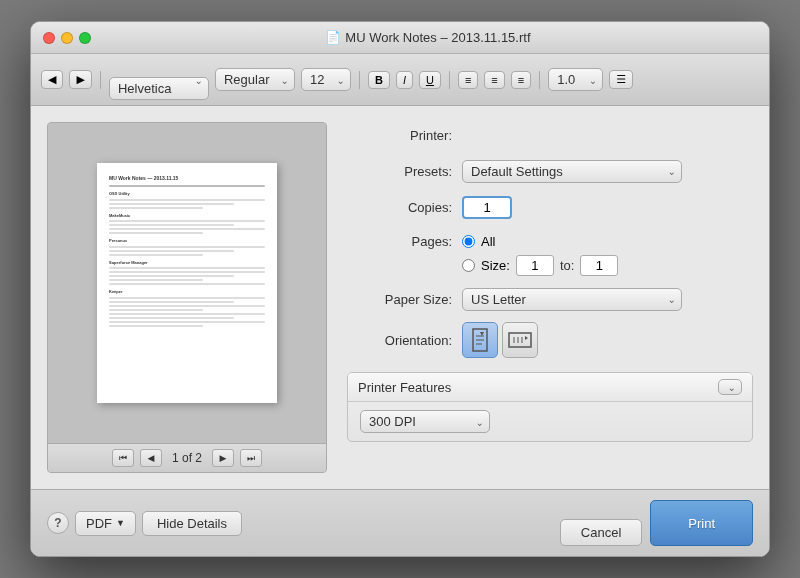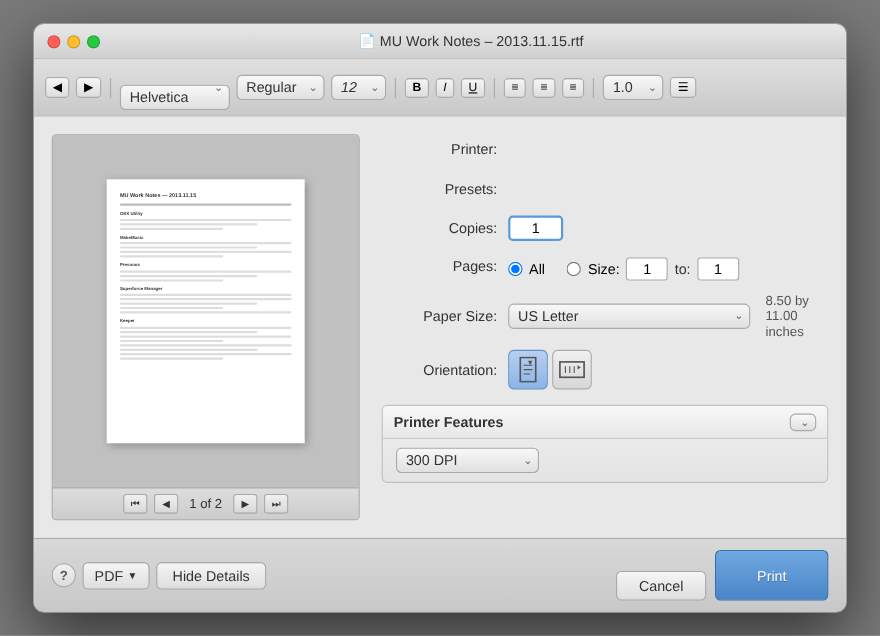--- a/index.html
+++ b/index.html
@@ -226,22 +226,22 @@
       border-radius: 4px;
       padding: 2px 5px;
       font-size: 13px;
       text-align: center;
       background: white;
       outline: none;
     }
 
     .radio-group {
       display: flex;
-      flex-direction: row;
-      gap: 20px;
+      flex-direction: column;
+      gap: 6px;
     }
     .radio-row {
       display: flex;
       align-items: center;
       gap: 6px;
       font-size: 13px;
     }
     .radio-row input[type="radio"] {
       margin: 0;
     }
@@ -297,21 +297,21 @@
       display: flex;
       align-items: center;
       justify-content: space-between;
       padding: 6px 10px;
       background: linear-gradient(180deg, #f8f8f8 0%, #e8e8e8 100%);
       border-bottom: 1px solid #c8c8c8;
     }
     .features-title {
       font-size: 13px;
       color: #333;
-      font-weight: 700;
+      font-weight: 400;
     }
     .features-body {
       padding: 8px 12px;
       display: flex;
       align-items: center;
     }
     .features-body .option-label {
       width: 140px;
     }
 
@@ -420,21 +420,21 @@
       <select class="mac-select" style="min-width:100px;margin-top:18px;">
         <option>Helvetica</option>
       </select>
     </div>
     <div class="select-wrapper">
       <select class="mac-select" style="min-width:80px;">
         <option>Regular</option>
       </select>
     </div>
     <div class="select-wrapper">
-      <select class="mac-select" style="min-width:50px;font-style:italic;">
+      <select class="mac-select" style="min-width:50px;">
         <option>12</option>
       </select>
     </div>
     <div class="toolbar-divider"></div>
     <div class="toolbar-btn" style="font-weight:bold;">B</div>
     <div class="toolbar-btn" style="font-style:italic;">I</div>
     <div class="toolbar-btn" style="text-decoration:underline;">U</div>
     <div class="toolbar-divider"></div>
     <div class="toolbar-btn">≡</div>
     <div class="toolbar-btn">≡</div>
@@ -495,20 +495,27 @@
     </div>
 
     <div class="options-panel">
 
       <div class="option-row">
         <div class="option-label">Printer:</div>
       </div>
 
       <div class="option-row">
         <div class="option-label">Presets:</div>
+        <div class="option-control">
+          <div class="select-wrapper wide">
+            <select class="mac-select">
+              <option>Default Settings</option>
+            </select>
+          </div>
+        </div>
       </div>
 
       <div class="option-row">
         <div class="option-label">Copies:</div>
         <div class="option-control">
           <input type="text" class="copies-input" value="1" style="">
         </div>
       </div>
 
       <div class="option-row" style="align-items: flex-start; padding-top:4px;">
@@ -531,21 +538,20 @@
       </div>
 
       <div class="option-row">
         <div class="option-label">Paper Size:</div>
         <div class="option-control">
           <div class="select-wrapper wide">
             <select class="mac-select">
               <option>US Letter</option>
             </select>
           </div>
-          <span class="paper-size-info">8.50 by 11.00 inches</span>
         </div>
       </div>
 
       <div class="option-row">
         <div class="option-label">Orientation:</div>
         <div class="option-control">
           <div class="orientation-btns">
             <div class="orient-btn selected">
               <svg width="18" height="24" viewBox="0 0 18 24">
                 <rect x="2" y="1" width="14" height="22" fill="none" stroke="#555" stroke-width="1.5"></rect>

